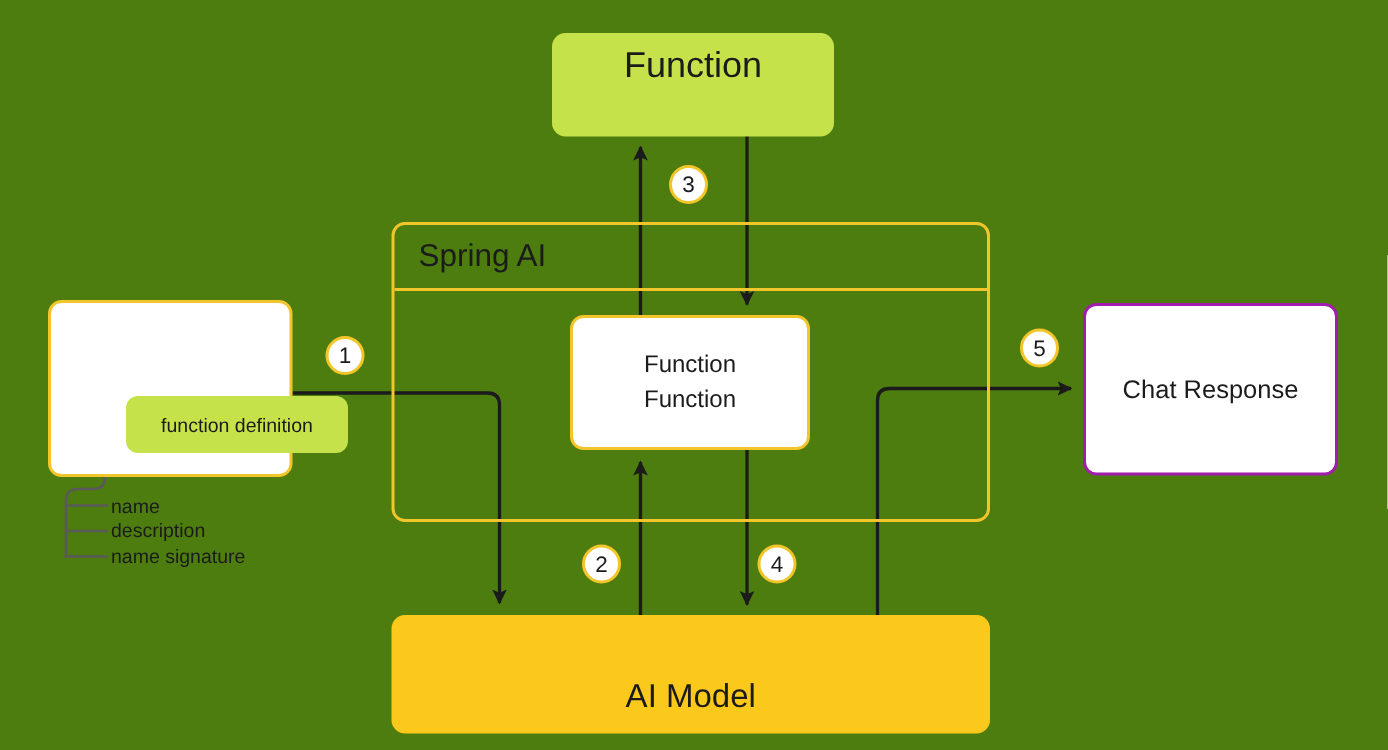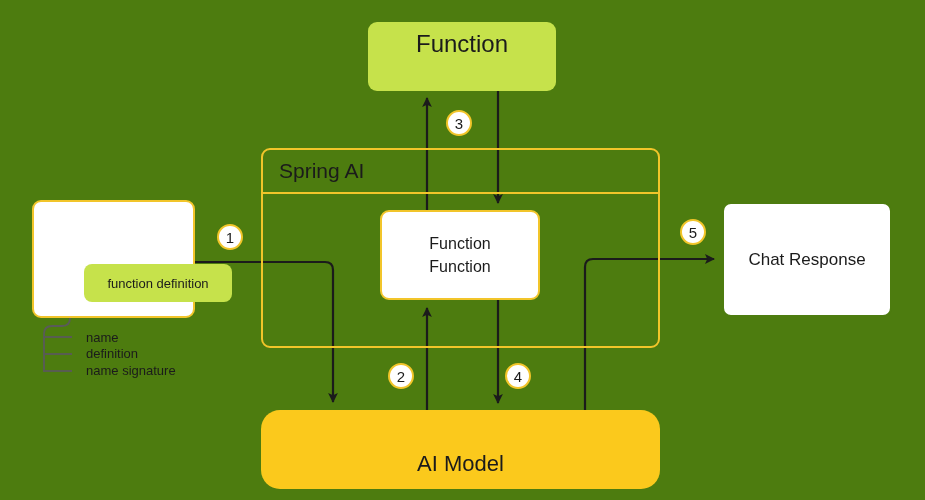--- a/index.html
+++ b/index.html
@@ -124,46 +124,45 @@
     color: #1b1b1b;
     margin-left: 44px;
   }
 
   
   #chat-response-node {
     left: 722px;
     top: 202px;
     width: 170px;
     height: 115px;
-    border: 2px solid #4d7c0f;
+    border: 2px solid #a21caf;
     border-radius: 9px;
     background: #ffffff;
     font-size: 17px;
   }
 
   
   #ai-model-node {
     left: 261px;
     top: 410px;
     width: 399px;
     height: 79px;
     background: #fbc91c;
-    border-radius: 19px;
+    border-radius: 9px;
     font-size: 22px;
     align-items: flex-end;
     padding-bottom: 12px;
   }
 
   
   .attr-label {
     position: absolute;
     font-size: 13px;
     color: #1b1b1b;
     white-space: nowrap;
-    margin-left: 12px;
   }
 
   
   .step-badge {
     position: absolute;
     width: 26px;
     height: 26px;
     border-radius: 50%;
     border: 2.5px solid #f2c52a;
     background: #ffffff;
@@ -224,21 +223,21 @@
     <span>Function</span>
   </div>
 
   <div class="node" id="chat-prompt-node">
     <div id="function-definition-chip">
       <span>function definition</span>
     </div>
   </div>
 
   <div class="attr-label" style="left:74px; top:330px;">name</div>
-  <div class="attr-label" style="left:74px; top:346px;">definition</div>
+  <div class="attr-label" style="left:74px; top:346px;">description</div>
   <div class="attr-label" style="left:74px; top:363px;">name signature</div>
 
   <div class="node" id="chat-response-node">
     <span>Chat Response</span>
   </div>
 
   <div class="node" id="ai-model-node">
     <span>AI Model</span>
   </div>
 

